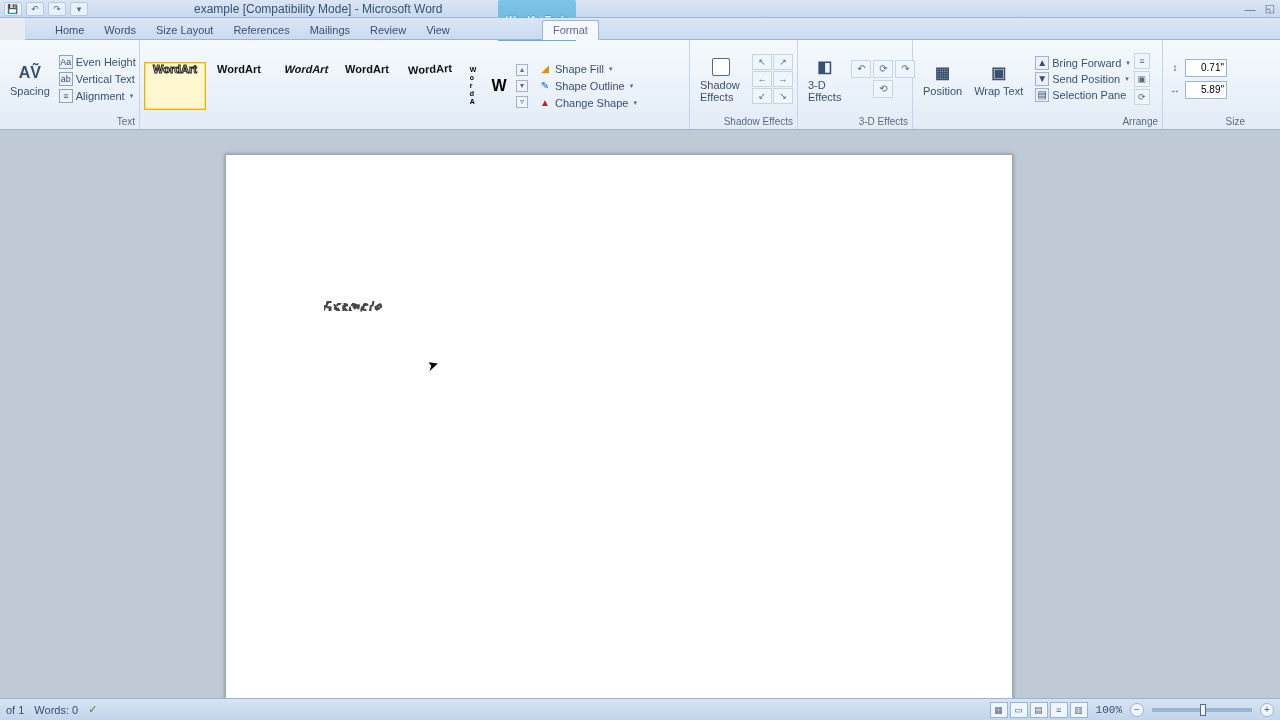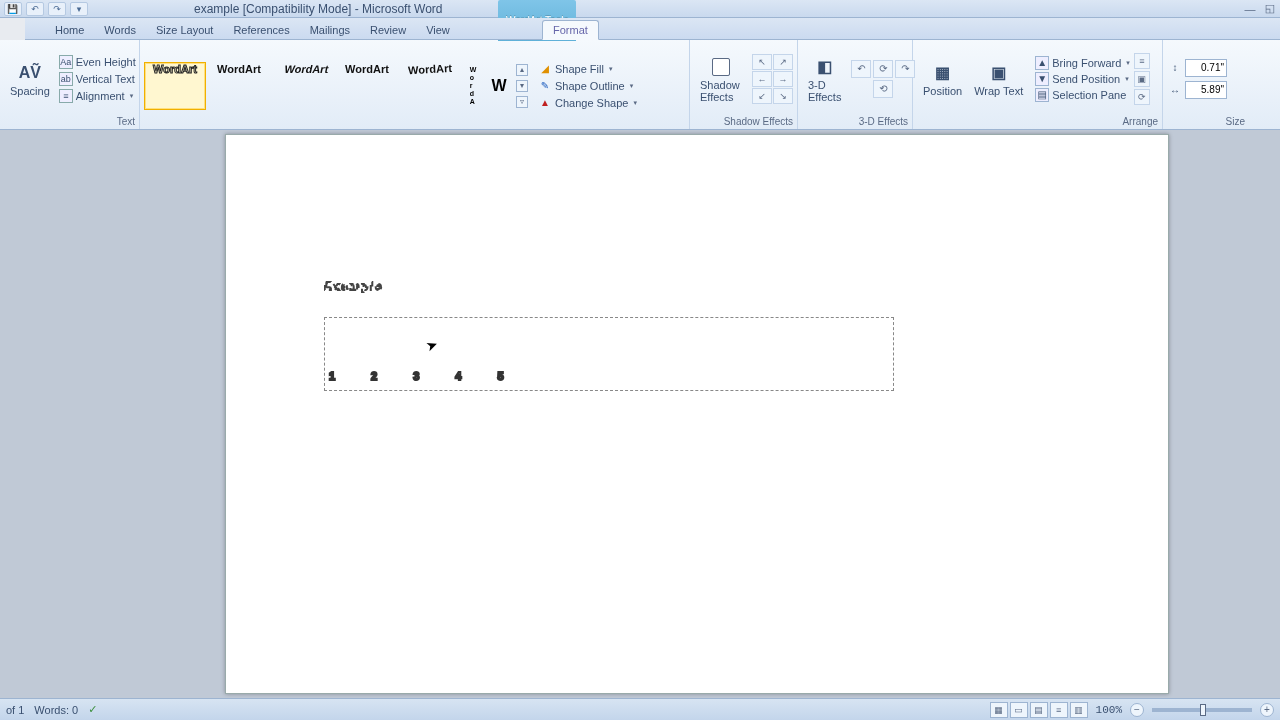--- a/index.html
+++ b/index.html
@@ -67,21 +67,21 @@
 .arr-small { width:16px; height:16px; border:1px solid #c4d5ea; background:#eef5fc; font-size:9px; display:flex; align-items:center; justify-content:center; color:#5a6a84; }
 
 
 .size-rows { display:flex; flex-direction:column; gap:4px; }
 .size-row { display:flex; align-items:center; gap:2px; }
 .size-ico { width:16px; height:16px; display:inline-flex; align-items:center; justify-content:center; font-size:10px; color:#3a5070; }
 .size-input { width:42px; height:18px; background:#fff; border:1px solid #9db4d1; font-size:10px; padding:0 2px; text-align:right; }
 
 
 .doc-area { position:absolute; top:130px; left:0; right:0; bottom:22px; background:#c0c9d6; overflow:hidden; }
-.page { position:absolute; left:225px; top:4px; width:944px; height:560px; background:#fff; box-shadow: 0 0 4px rgba(0,0,0,.3); border:1px solid #9aa; }
+.page { position:absolute; left:225px; top:24px; width:788px; height:560px; background:#fff; box-shadow: 0 0 4px rgba(0,0,0,.3); border:1px solid #9aa;font-style:italic; }
 .wa-example-svg { position:absolute; left:98px; top:90px; }
 
 .wa-numbers-wrap { position:absolute; left:98px; top:182px; width:570px; height:74px; border:1px dashed #888; }
 
 .cursor-arrow { position:absolute; left:200px; top:202px; font-size:14px; color:#000; transform: rotate(-20deg); }
 
 
 .statusbar { position:absolute; bottom:0; left:0; right:0; height:22px; background:linear-gradient(#d7e4f2, #c3d5eb); border-top:1px solid #9db4d1; display:flex; align-items:center; padding:0 6px; font-size:10px; color:#3a5070; justify-content:space-between; }
 .status-left { display:flex; gap:10px; align-items:center; }
 .status-right { display:flex; gap:2px; align-items:center; }
@@ -286,25 +286,20 @@
 
 </div>
 
 <div class="doc-area">
   <div class="page">
 
     <svg class="wa-example-svg" width="580" height="90">
       <text x="0" y="65" font-family="Arial Black, Arial" font-size="72" font-weight="900" fill="none" stroke="#444" stroke-width="2" stroke-dasharray="5,4" letter-spacing="2">Example</text>
     </svg>
 
-    <div class="wa-numbers-wrap">
-      <svg width="570" height="74">
-        <text x="4" y="62" font-family="Arial Black, Arial" font-size="72" font-weight="900" fill="#fff" stroke="#333" stroke-width="2" letter-spacing="36">12345</text>
-      </svg>
-    </div>
     <div class="cursor-arrow">➤</div>
   </div>
 </div>
 
 <div class="statusbar">
   <div class="status-left">
     <span>of 1</span>
     <span>Words: 0</span>
     <span style="color:#3a8f3a;">✓</span>
   </div>

